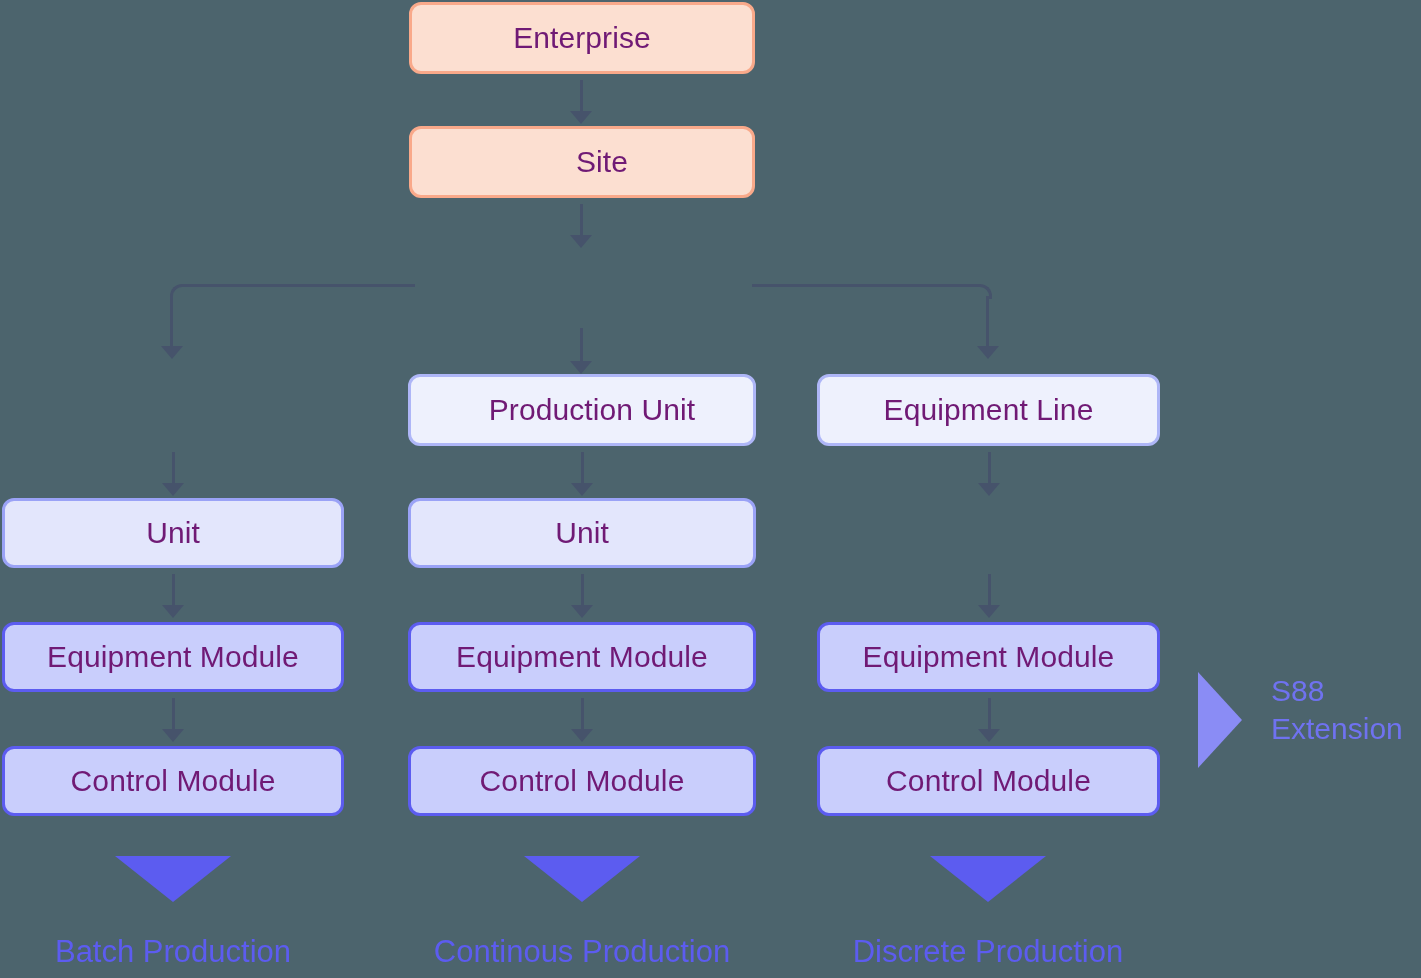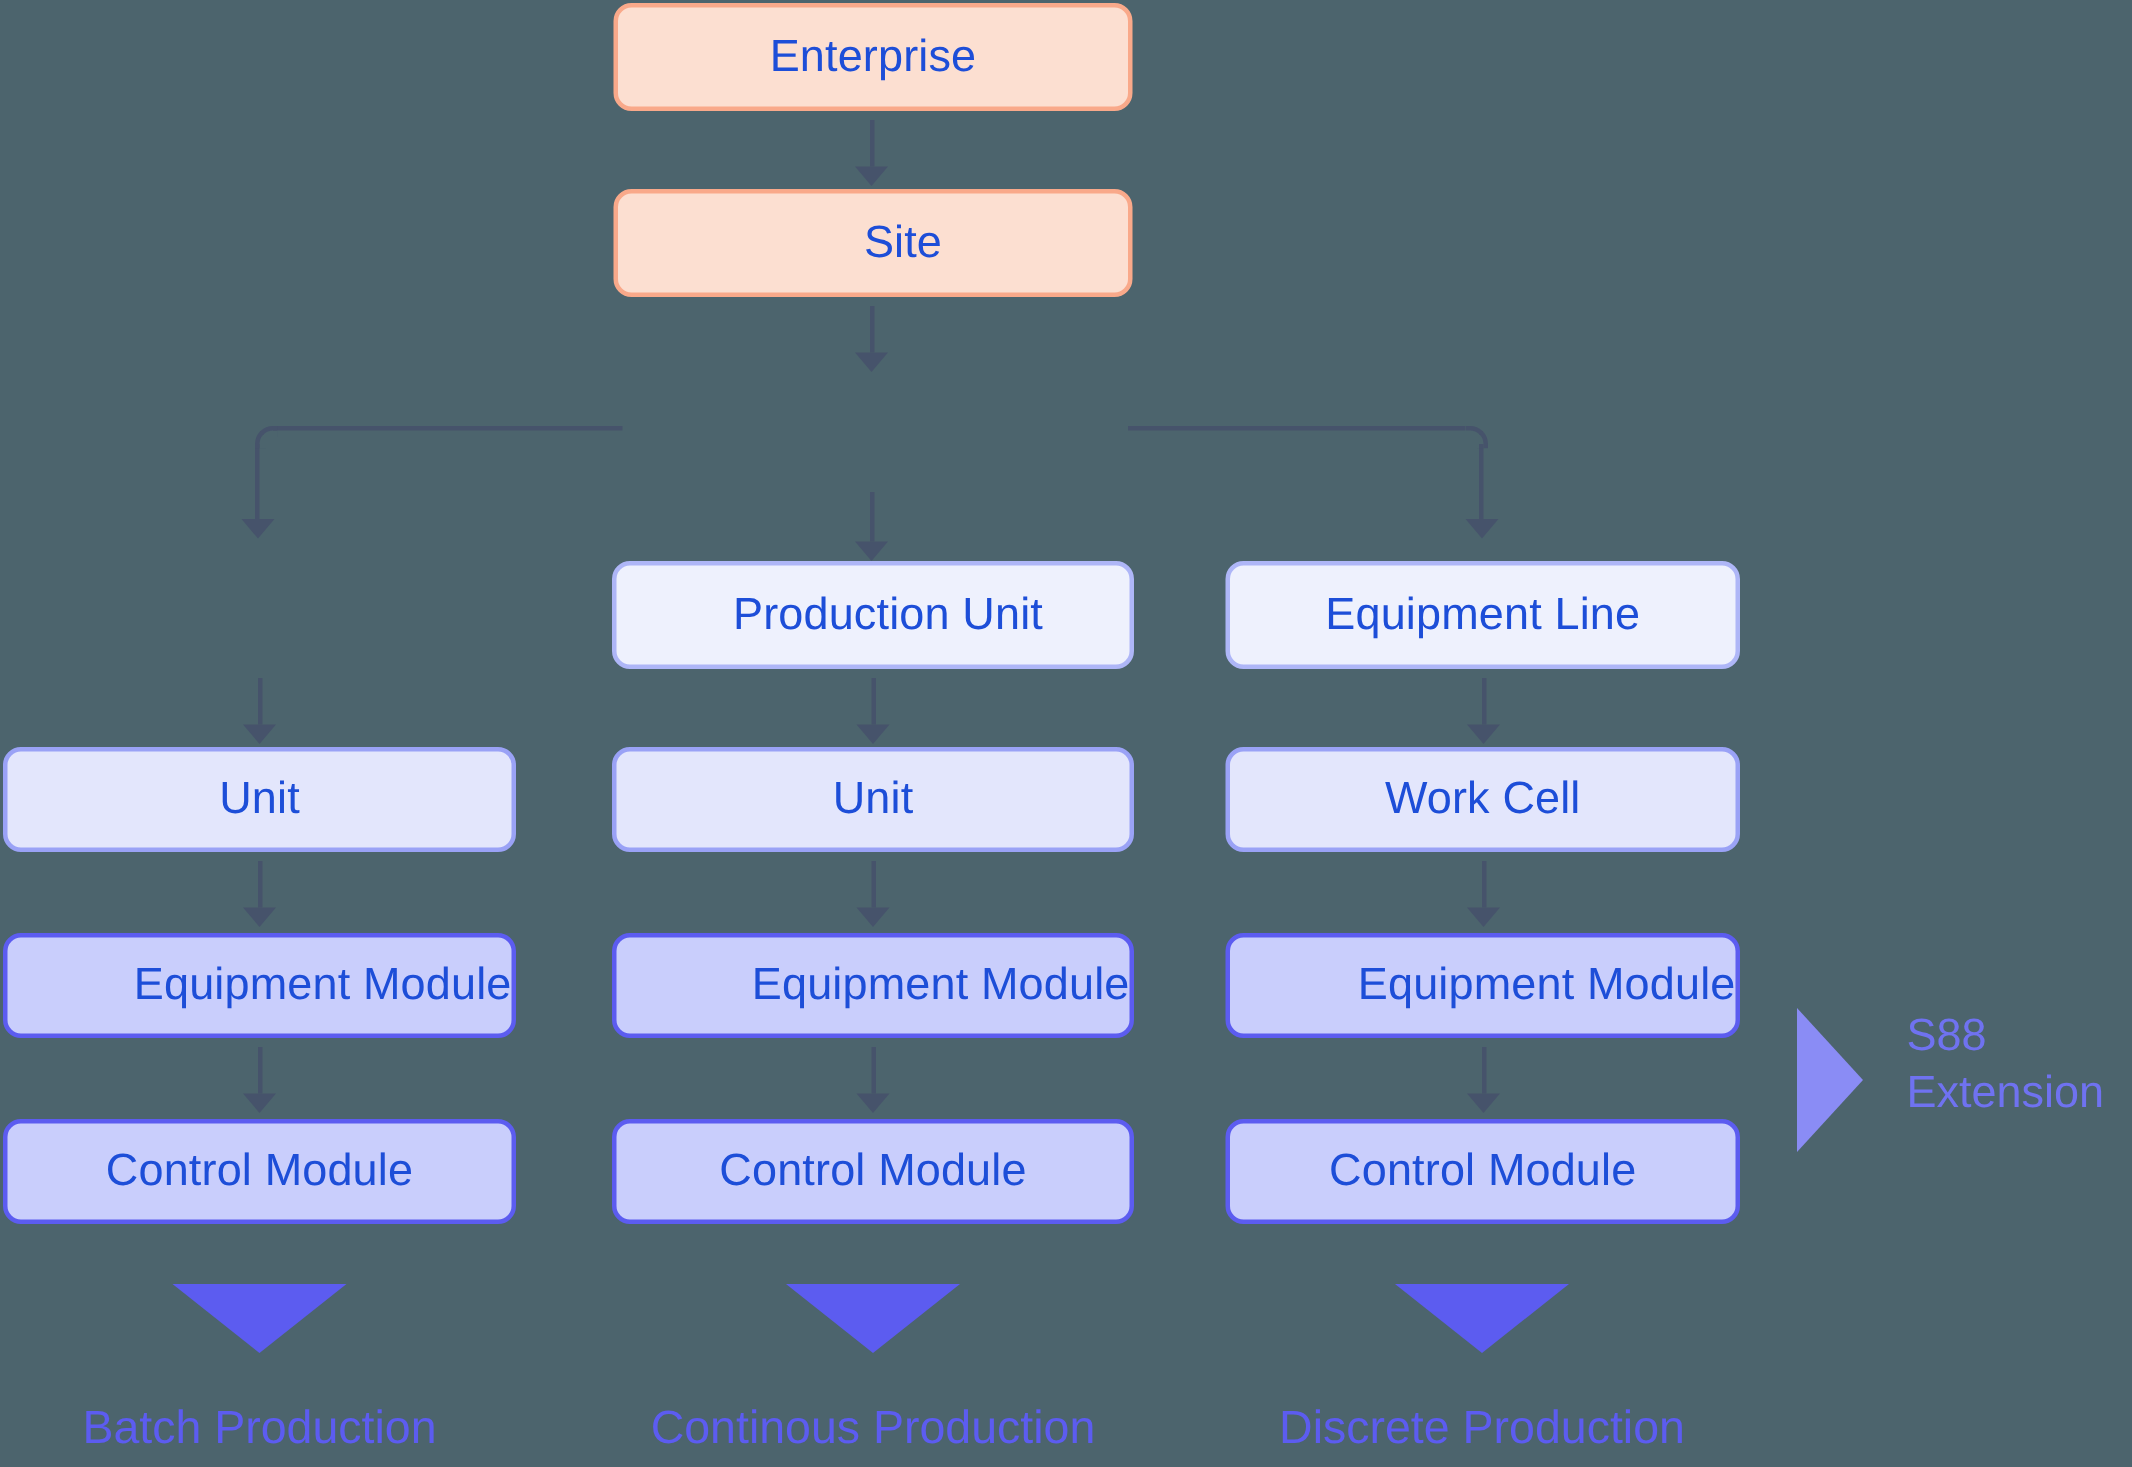--- a/index.html
+++ b/index.html
@@ -18,32 +18,32 @@
 
   .node {
     position: absolute;
     box-sizing: border-box;
     display: flex;
     align-items: center;
     justify-content: center;
     border-radius: 12px;
     border-style: solid;
     border-width: 3px;
-    color: #1d4ed8;
+    color: #701a75;
     font-size: 30px;
     font-weight: 400;
     letter-spacing: 0.1px;
     white-space: nowrap;
   }
 
   
   .tier-orange { background: #fcdfd1; border-color: #f9a98a; }
   .tier-b1     { background: #eef1fd; border-color: #aeb6f7; }
   .tier-b2     { background: #e3e6fc; border-color: #9aa2f6; }
-  .tier-b3     { background: #c9cefc; border-color: #5c5cf0; justify-content: flex-end; }
+  .tier-b3     { background: #c9cefc; border-color: #5c5cf0; }
   .tier-b4     { background: #c9cefc; border-color: #5c5cf0; }
 
   
   .varrow {
     position: absolute;
     width: 22px;
   }
   .varrow .shaft {
     position: absolute;
     left: 10px;
@@ -222,23 +222,20 @@
   <div class="result-label" style="left:408px; top:934px; width:348px;">Continous Production</div>
 
   <div class="node tier-b1" style="left:817px; top:374px; width:343px; height:72px;">
     <span>Equipment Line</span>
   </div>
   <div class="varrow" style="left:978px; top:452px; height:44px;">
     <div class="shaft" style="height:31px;"></div>
     <div class="head" style="top:31px;"></div>
   </div>
 
-  <div class="node tier-b2" style="left:817px; top:498px; width:343px; height:70px;">
-    <span>Work Cell</span>
-  </div>
   <div class="varrow" style="left:978px; top:574px; height:44px;">
     <div class="shaft" style="height:31px;"></div>
     <div class="head" style="top:31px;"></div>
   </div>
 
   <div class="node tier-b3" style="left:817px; top:622px; width:343px; height:70px;">
     <span>Equipment Module</span>
   </div>
   <div class="varrow" style="left:978px; top:698px; height:44px;">
     <div class="shaft" style="height:31px;"></div>

